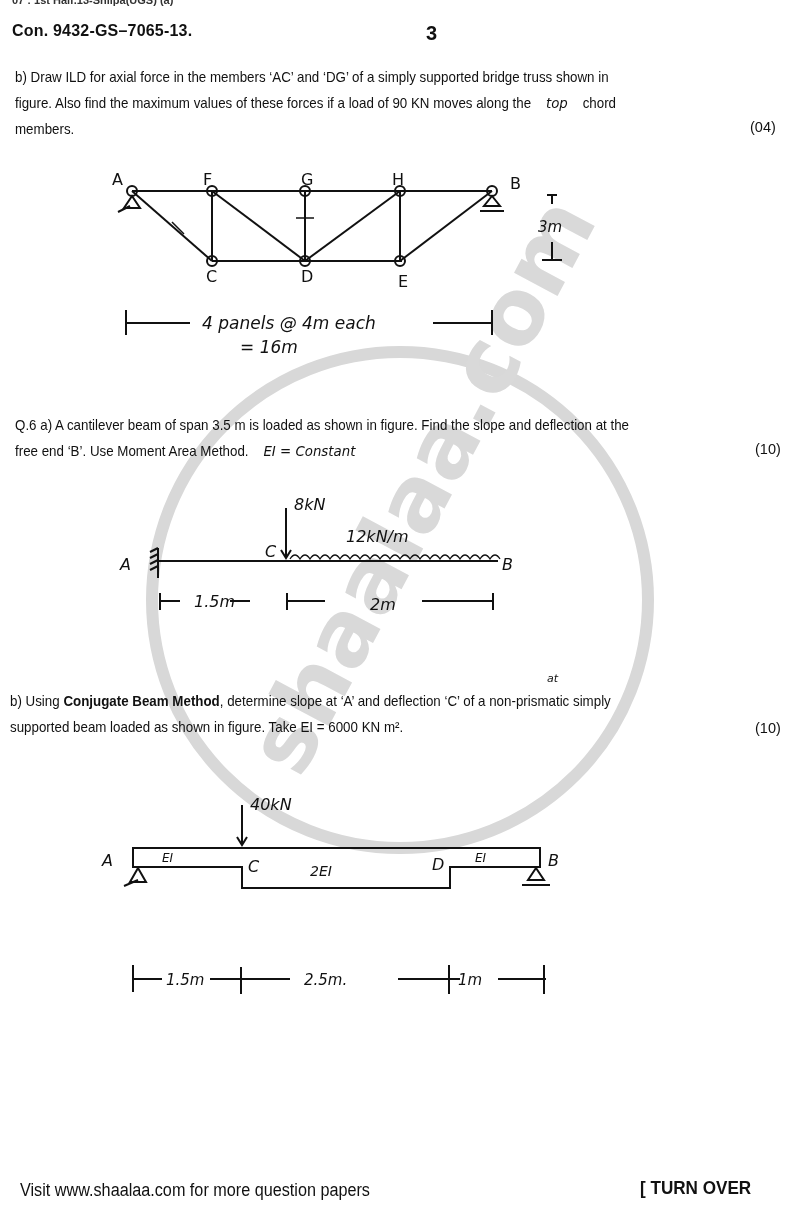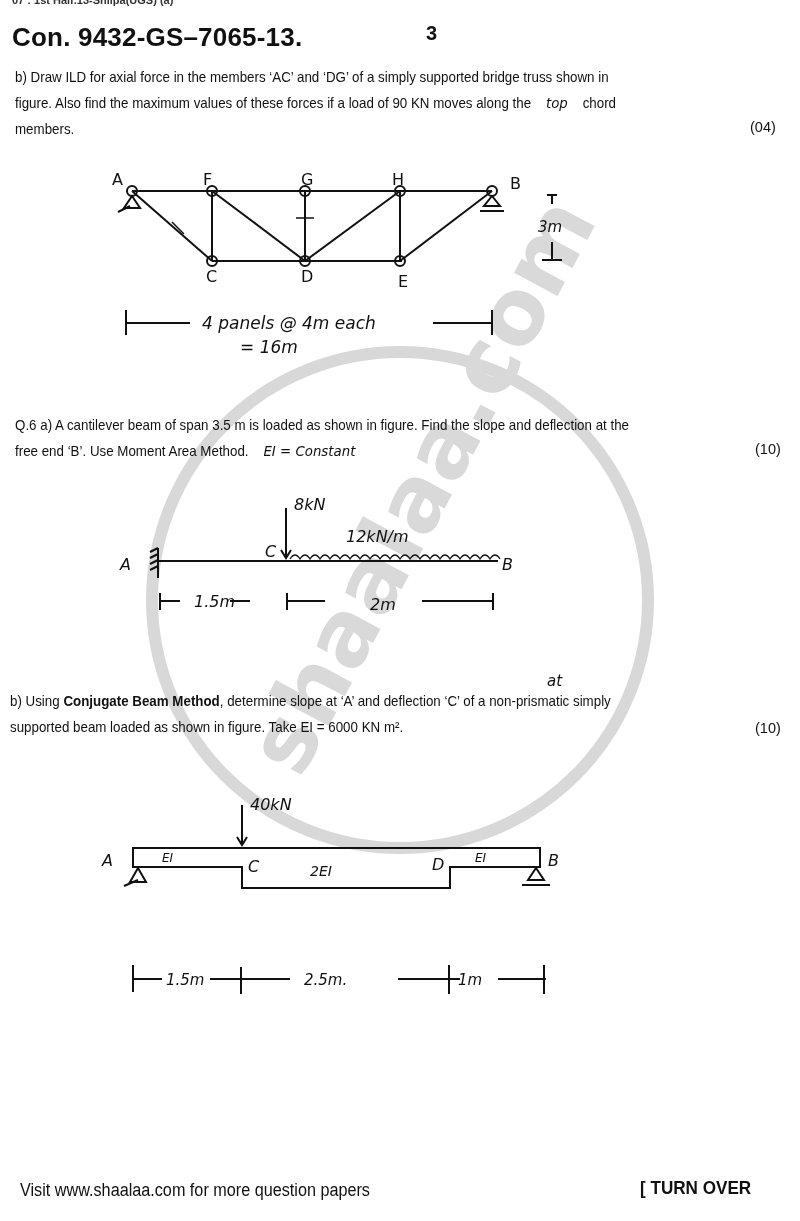--- a/index.html
+++ b/index.html
@@ -2,21 +2,21 @@
 <html><head>
   <meta charset="utf-8">
   <style>
     html, body { margin: 0; padding: 0; }
     body {
       width: 800px; height: 1221px; background: #ffffff; position: relative; overflow: hidden;
       font-family: "Liberation Sans Narrow", "Liberation Sans", sans-serif; color: #111;
     }
     .abs { position: absolute; }
     .top-strip { left: 12px; top: -6px; font-size: 11px; color: #333; font-weight: bold; }
-    .con-header { left: 12px; top: 22px; font-size: 26px; font-weight: bold; letter-spacing: 0.2px; }
+    .con-header { left: 12px; top: 22px; font-size: 16px; font-weight: bold; letter-spacing: 0.2px; }
     .page-num { left: 426px; top: 22px; font-size: 20px; font-weight: bold; }
     .q-text { font-family: "Liberation Sans", sans-serif; font-size: 14.5px; line-height: 26px; transform: scaleX(0.92); transform-origin: left top; white-space: nowrap; }
     .marks { font-family: "Liberation Sans", sans-serif; font-size: 14.5px; }
     .hand { font-family: "DejaVu Sans", sans-serif; font-style: italic; }
     .bold { font-weight: bold; }
     .footer-left { left: 20px; top: 1180px; font-size: 18px; transform: scaleX(0.9); transform-origin: left top; }
     .footer-right { left: 640px; top: 1177px; font-size: 19px; font-weight: bold; transform: scaleX(0.9); transform-origin: left top; }
     svg text { font-family: "DejaVu Sans", sans-serif; }
   </style>
 </head>
@@ -123,21 +123,21 @@
     <text x="194" y="30">8kN</text>
     <text x="246" y="62">12kN/m</text>
     <text x="20" y="90">A</text>
     <text x="165" y="77">C</text>
     <text x="402" y="90">B</text>
     <text x="94" y="127">1.5m</text>
     <text x="270" y="130">2m</text>
   </g>
 </svg>
 
-<div class="abs hand" style="left:547px;top:672px;font-size:15px;">at</div>
+<div class="abs hand" style="left:547px;top:672px;font-size:11px;">at</div>
 <div class="abs q-text" style="left:10px;top:688px;">
   <div>
     <span>b) Using</span>
     <span class="bold">Conjugate Beam Method</span><span>, determine slope at ‘A’ and deflection ‘C’ of a non-prismatic simply</span>
   </div>
   <div>supported beam loaded as shown in figure. Take EI = 6000 KN m².</div>
 </div>
 <div class="abs marks" style="left:755px;top:720px;">(10)</div>
 
 <svg class="abs" style="left:90px;top:780px" width="500" height="120">

